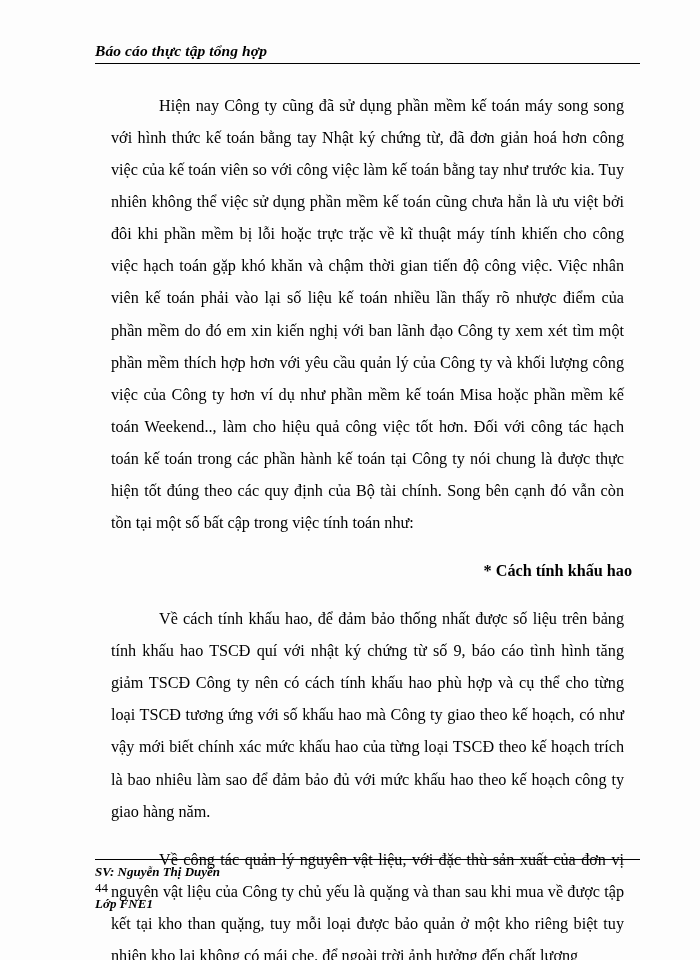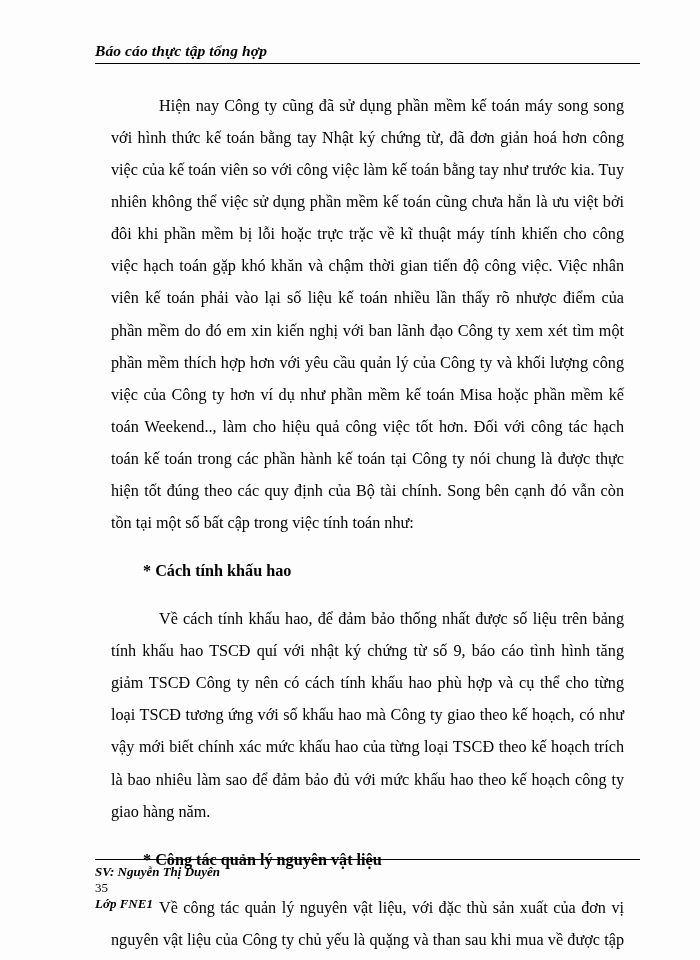--- a/index.html
+++ b/index.html
@@ -51,24 +51,24 @@
     line-height: 1.98;
     text-align: justify;
     text-justify: inter-word;
   }
   .para {
     margin: 16px;
     text-indent: 48px;
     text-align: justify;
   }
   .subhead {
-    margin: 0;
+    margin: 8px;
     text-indent: 48px;
     font-weight: bold;
-    text-align: left;
+    text-align: right;
   }
   .footer {
     position: absolute;
     left: 95px;
     bottom: 48px;
     width: 545px;
   }
   .footer-row {
     display: flex;
     justify-content: flex-end;
@@ -93,28 +93,27 @@
 
     <div class="header-row">
       <span>Báo cáo thực tập tổng hợp</span>
     </div>
     <div class="rule"></div>
 
     <div class="body-text">
       <p class="para">Hiện nay Công ty cũng đã sử dụng phần mềm kế toán máy song song với hình thức kế toán bằng tay Nhật ký chứng từ, đã đơn giản hoá hơn công việc của kế toán viên so với công việc làm kế toán bằng tay như trước kia. Tuy nhiên không thể việc sử dụng phần mềm kế toán cũng chưa hẳn là ưu việt bởi đôi khi phần mềm bị lỗi hoặc trực trặc về kĩ thuật máy tính khiến cho công việc hạch toán gặp khó khăn và chậm thời gian tiến độ công việc. Việc nhân viên kế toán phải vào lại số liệu kế toán nhiều lần thấy rõ nhược điểm của phần mềm do đó em xin kiến nghị với ban lãnh đạo Công ty xem xét tìm một phần mềm thích hợp hơn với yêu cầu quản lý của Công ty và khối lượng công việc của Công ty hơn ví dụ như phần mềm kế toán Misa hoặc phần mềm kế toán Weekend.., làm cho hiệu quả công việc tốt hơn. Đối với công tác hạch toán kế toán trong các phần hành kế toán tại Công ty  nói chung là được thực hiện tốt đúng theo các quy định của Bộ tài chính. Song bên cạnh đó vẫn còn tồn tại một số bất cập trong việc tính toán như:</p>
       <p class="subhead">* Cách tính khấu hao</p>
       <p class="para">Về cách tính khấu hao, để đảm bảo thống nhất được số liệu trên bảng tính khấu hao TSCĐ quí với nhật ký chứng từ số 9, báo cáo tình hình tăng giảm  TSCĐ Công ty nên có cách tính khấu hao phù hợp và cụ thể cho từng loại TSCĐ tương ứng với số khấu hao mà Công ty giao theo kế hoạch, có như vậy   mới biết chính xác mức khấu hao của từng loại TSCĐ theo kế hoạch trích là bao nhiêu làm sao để đảm bảo đủ với mức khấu hao theo kế hoạch công ty giao hàng năm.</p>
-      <p class="subhead">* Công tác quản lý nguyên vật liệu</p>
       <p class="para">Về công tác quản lý nguyên vật liệu, với đặc thù sản xuất của đơn vị nguyên vật liệu của Công ty chủ yếu là quặng và than  sau khi mua về được tập kết tại kho than quặng, tuy mỗi loại được bảo quản ở một kho riêng biệt tuy nhiên kho lại không có mái che, để ngoài trời ảnh hưởng đến chất lượng</p>
     </div>
 
   </div>
 
   <div class="footer">
     <div class="rule-thin"></div>
     <div class="footer-row">
       <span>SV: Nguyễn Thị Duyên</span>
-      <span class="footer-center">35</span>
+      <span class="footer-center">44</span>
       <span>Lớp FNE1</span>
     </div>
   </div>
 
 </div>
 
 </body></html>

